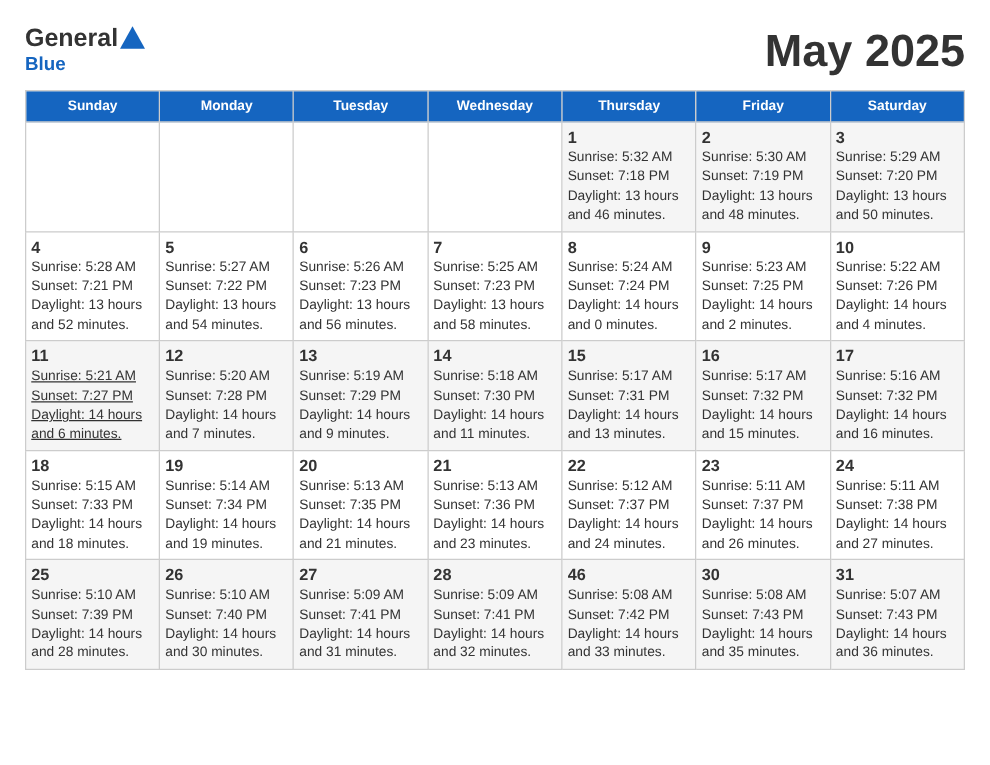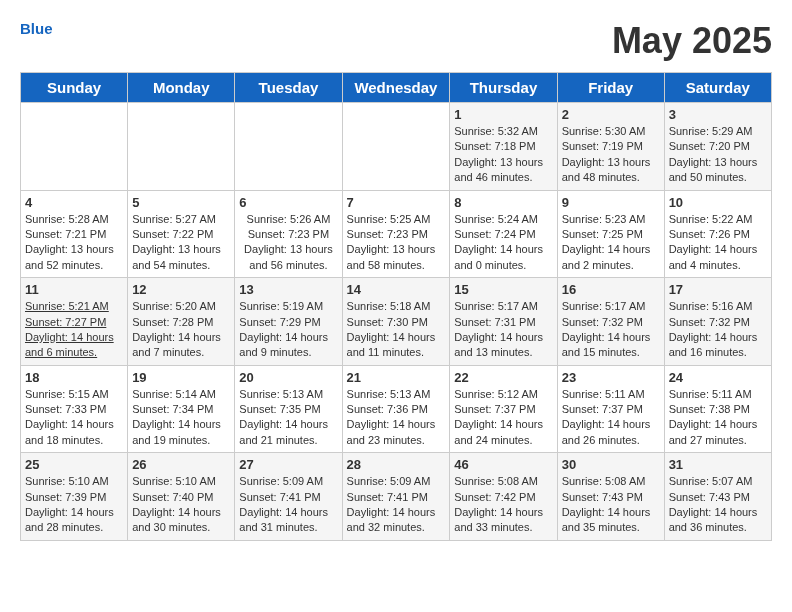--- a/index.html
+++ b/index.html
@@ -58,21 +58,21 @@
     }
     .calendar {
       width: 100%;
       border-collapse: collapse;
     }
     .calendar th {
       background-color: #1565c0;
       color: white;
       text-align: center;
       padding: 6px 4px;
-      font-size: 15px;
+      font-size: 11px;
       border: 1px solid #ccc;
     }
     .calendar td {
       vertical-align: top;
       border: 1px solid #ccc;
       padding: 4px;
       width: 108px;
       min-height: 80px;
       font-size: 11px;
       color: #333;
@@ -95,20 +95,24 @@
     }
     .cell-content {
       line-height: 1.4;
     }
   </style>
 </head>
 <body>
 
 <div class="header">
   <div class="logo">
+    <div class="logo-top">
+      <span class="logo-general">General</span>
+      <div class="logo-triangle"></div>
+    </div>
     <span class="logo-blue">Blue</span>
   </div>
   <div class="title-block">
     <div class="month-year">May 2025</div>
   </div>
 </div>
 
 <table class="calendar">
   <thead>
     <tr>
@@ -159,21 +163,21 @@
         </td>
         <td>
           <span class="day-num">5</span>
           <div class="cell-content" style="white-space: pre-line;">Sunrise: 5:27 AM
 Sunset: 7:22 PM
 Daylight: 13 hours
 and 54 minutes.</div>
         </td>
         <td>
           <span class="day-num">6</span>
-          <div class="cell-content" style="white-space: pre-line; text-align: center;">Sunrise: 5:26 AM
+          <div class="cell-content" style="white-space: pre-line;">Sunrise: 5:26 AM
 Sunset: 7:23 PM
 Daylight: 13 hours
 and 56 minutes.</div>
         </td>
         <td>
           <span class="day-num">7</span>
           <div class="cell-content" style="white-space: pre-line;">Sunrise: 5:25 AM
 Sunset: 7:23 PM
 Daylight: 13 hours
 and 58 minutes.</div>

